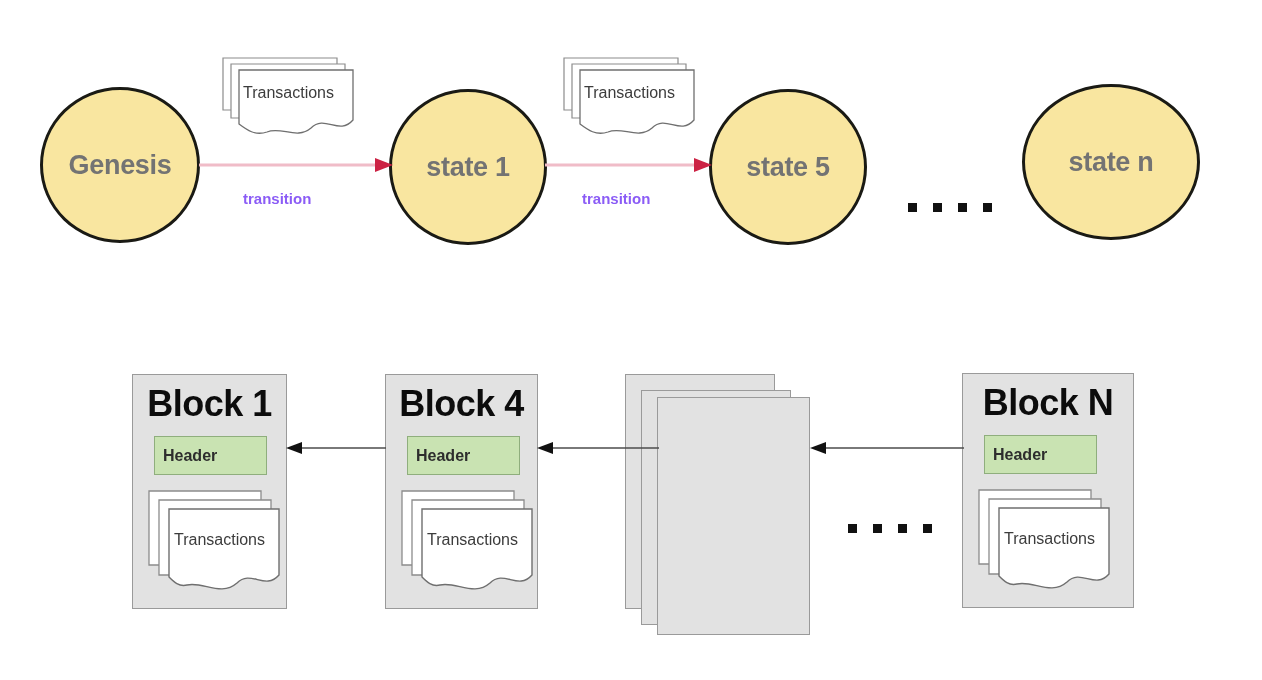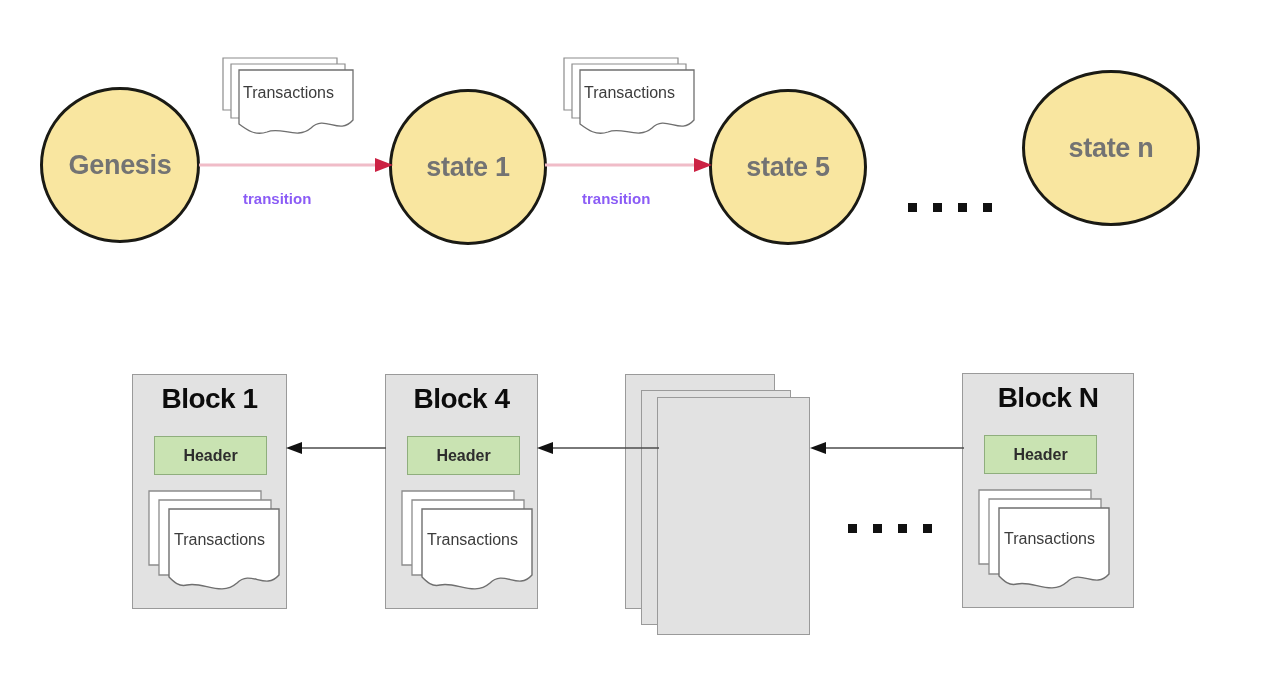--- a/index.html
+++ b/index.html
@@ -67,33 +67,34 @@
     position: absolute;
     background: #e2e2e2;
     border: 1.5px solid #9a9a9a;
     box-sizing: border-box;
   }
   .block-title {
     position: absolute;
     left: 0;
     right: 0;
     text-align: center;
-    font-size: 28px;
+    font-size: 36px;
     font-weight: bold;
     color: #0c0c0c;
     letter-spacing: -0.5px;
   }
   .block-header {
     position: absolute;
     background: #c9e3b2;
     border: 1.5px solid #8fae7d;
     box-sizing: border-box;
     display: flex;
     align-items: center;
-    justify-content: center;
+    justify-content: flex-start;
+    padding-left: 8px;
   }
   .block-header-label {
     font-size: 16px;
     font-weight: bold;
     color: #2d2d2d;
   }
   
   .stack-card {
     position: absolute;
     background: #e2e2e2;
@@ -114,21 +115,21 @@
   </div>
 
   <div class="state-circle" style="left:389px; top:89px; width:158px; height:156px;">
     <span class="state-label">state 1</span>
   </div>
 
   <div class="state-circle" style="left:709px; top:89px; width:158px; height:156px;">
     <span class="state-label">state 5</span>
   </div>
 
-  <div class="state-circle" style="left:1022px; top:70px; width:178px; height:156px;">
+  <div class="state-circle" style="left:1022px; top:84px; width:178px; height:156px;">
     <span class="state-label">state n</span>
   </div>
 
   <div class="transition-group" style="left:199px; top:150px; width:195px; height:30px;">
     <svg width="195" height="30">
       <line x1="0" y1="15" x2="178" y2="15" stroke="#f0bcc8" stroke-width="3"></line>
       <polygon points="176,8 194,15 176,22" fill="#cc2244"></polygon>
     </svg>
   </div>
   <span class="transition-label" style="left:243px; top:190px;">transition</span>

